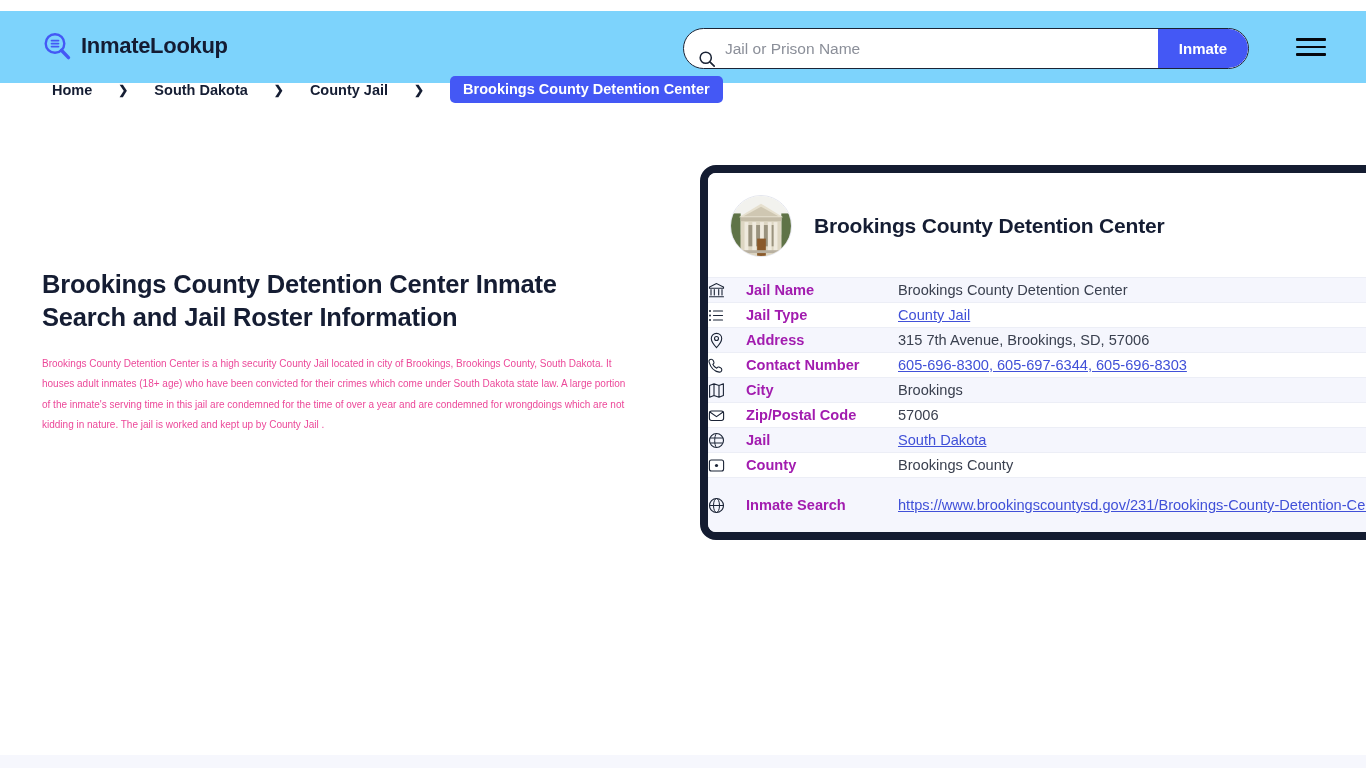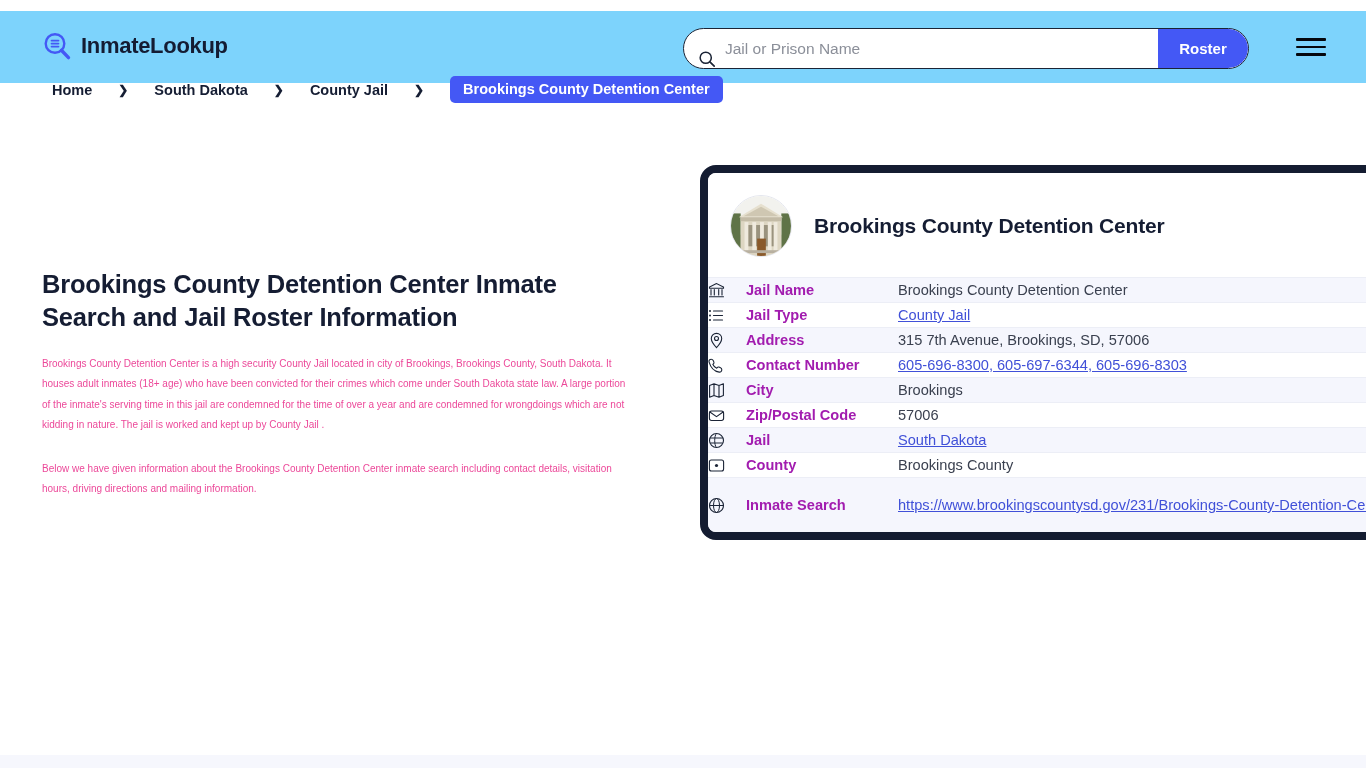--- a/index.html
+++ b/index.html
@@ -155,21 +155,21 @@
       </svg>
       <span class="brand-name">InmateLookup</span>
     </a>
 
     <div class="searchwrap">
       <svg class="search-icon" viewBox="0 0 20 20">
         <circle cx="8.6" cy="8.6" r="6.2" fill="none" stroke="#1b2436" stroke-width="1.7"></circle>
         <line x1="13.2" y1="13.2" x2="18" y2="18" stroke="#1b2436" stroke-width="1.9" stroke-linecap="round"></line>
       </svg>
       <input class="search-input" type="text" placeholder="Jail or Prison Name" style="">
-      <button class="search-btn">Roster</button>
+      <button class="search-btn">Inmate</button>
     </div>
 
     <div class="hamburger">
       <span></span>
       <span></span>
       <span></span>
     </div>
   </div>
 
   <nav class="breadcrumb" id="breadcrumb">
@@ -178,21 +178,20 @@
       <a class="crumb">South Dakota</a>
       <span class="crumb-sep">❯</span>
       <a class="crumb">County Jail</a>
       <span class="crumb-sep">❯</span>
       <a class="crumb-active">Brookings County Detention Center</a>
     </nav>
 
   <div class="left-col">
     <h1 class="page-title">Brookings County Detention Center Inmate Search and Jail Roster Information</h1>
     <p class="body-p">Brookings County Detention Center is a high security County Jail located in city of Brookings, Brookings County, South Dakota. It houses adult inmates (18+ age) who have been convicted for their crimes which come under South Dakota state law. A large portion of the inmate's serving time in this jail are condemned for the time of over a year and are condemned for wrongdoings which are not kidding in nature. The jail is worked and kept up by County Jail .</p>
-    <p class="body-p second">Below we have given information about the Brookings County Detention Center inmate search including contact details, visitation hours, driving directions and mailing information.</p>
   </div>
 
   <div class="info-card">
     <div class="card-head">
       <div class="jail-photo">
         <svg viewBox="0 0 62 62" preserveAspectRatio="xMidYMid slice">
           <rect x="0" y="0" width="62" height="62" fill="#f2f2ee"></rect>
           <rect x="0" y="40" width="62" height="22" fill="#cdc8b8"></rect>
           <rect x="0" y="18" width="10" height="44" fill="#5f7347"></rect>
           <rect x="52" y="18" width="10" height="44" fill="#5f7347"></rect>

